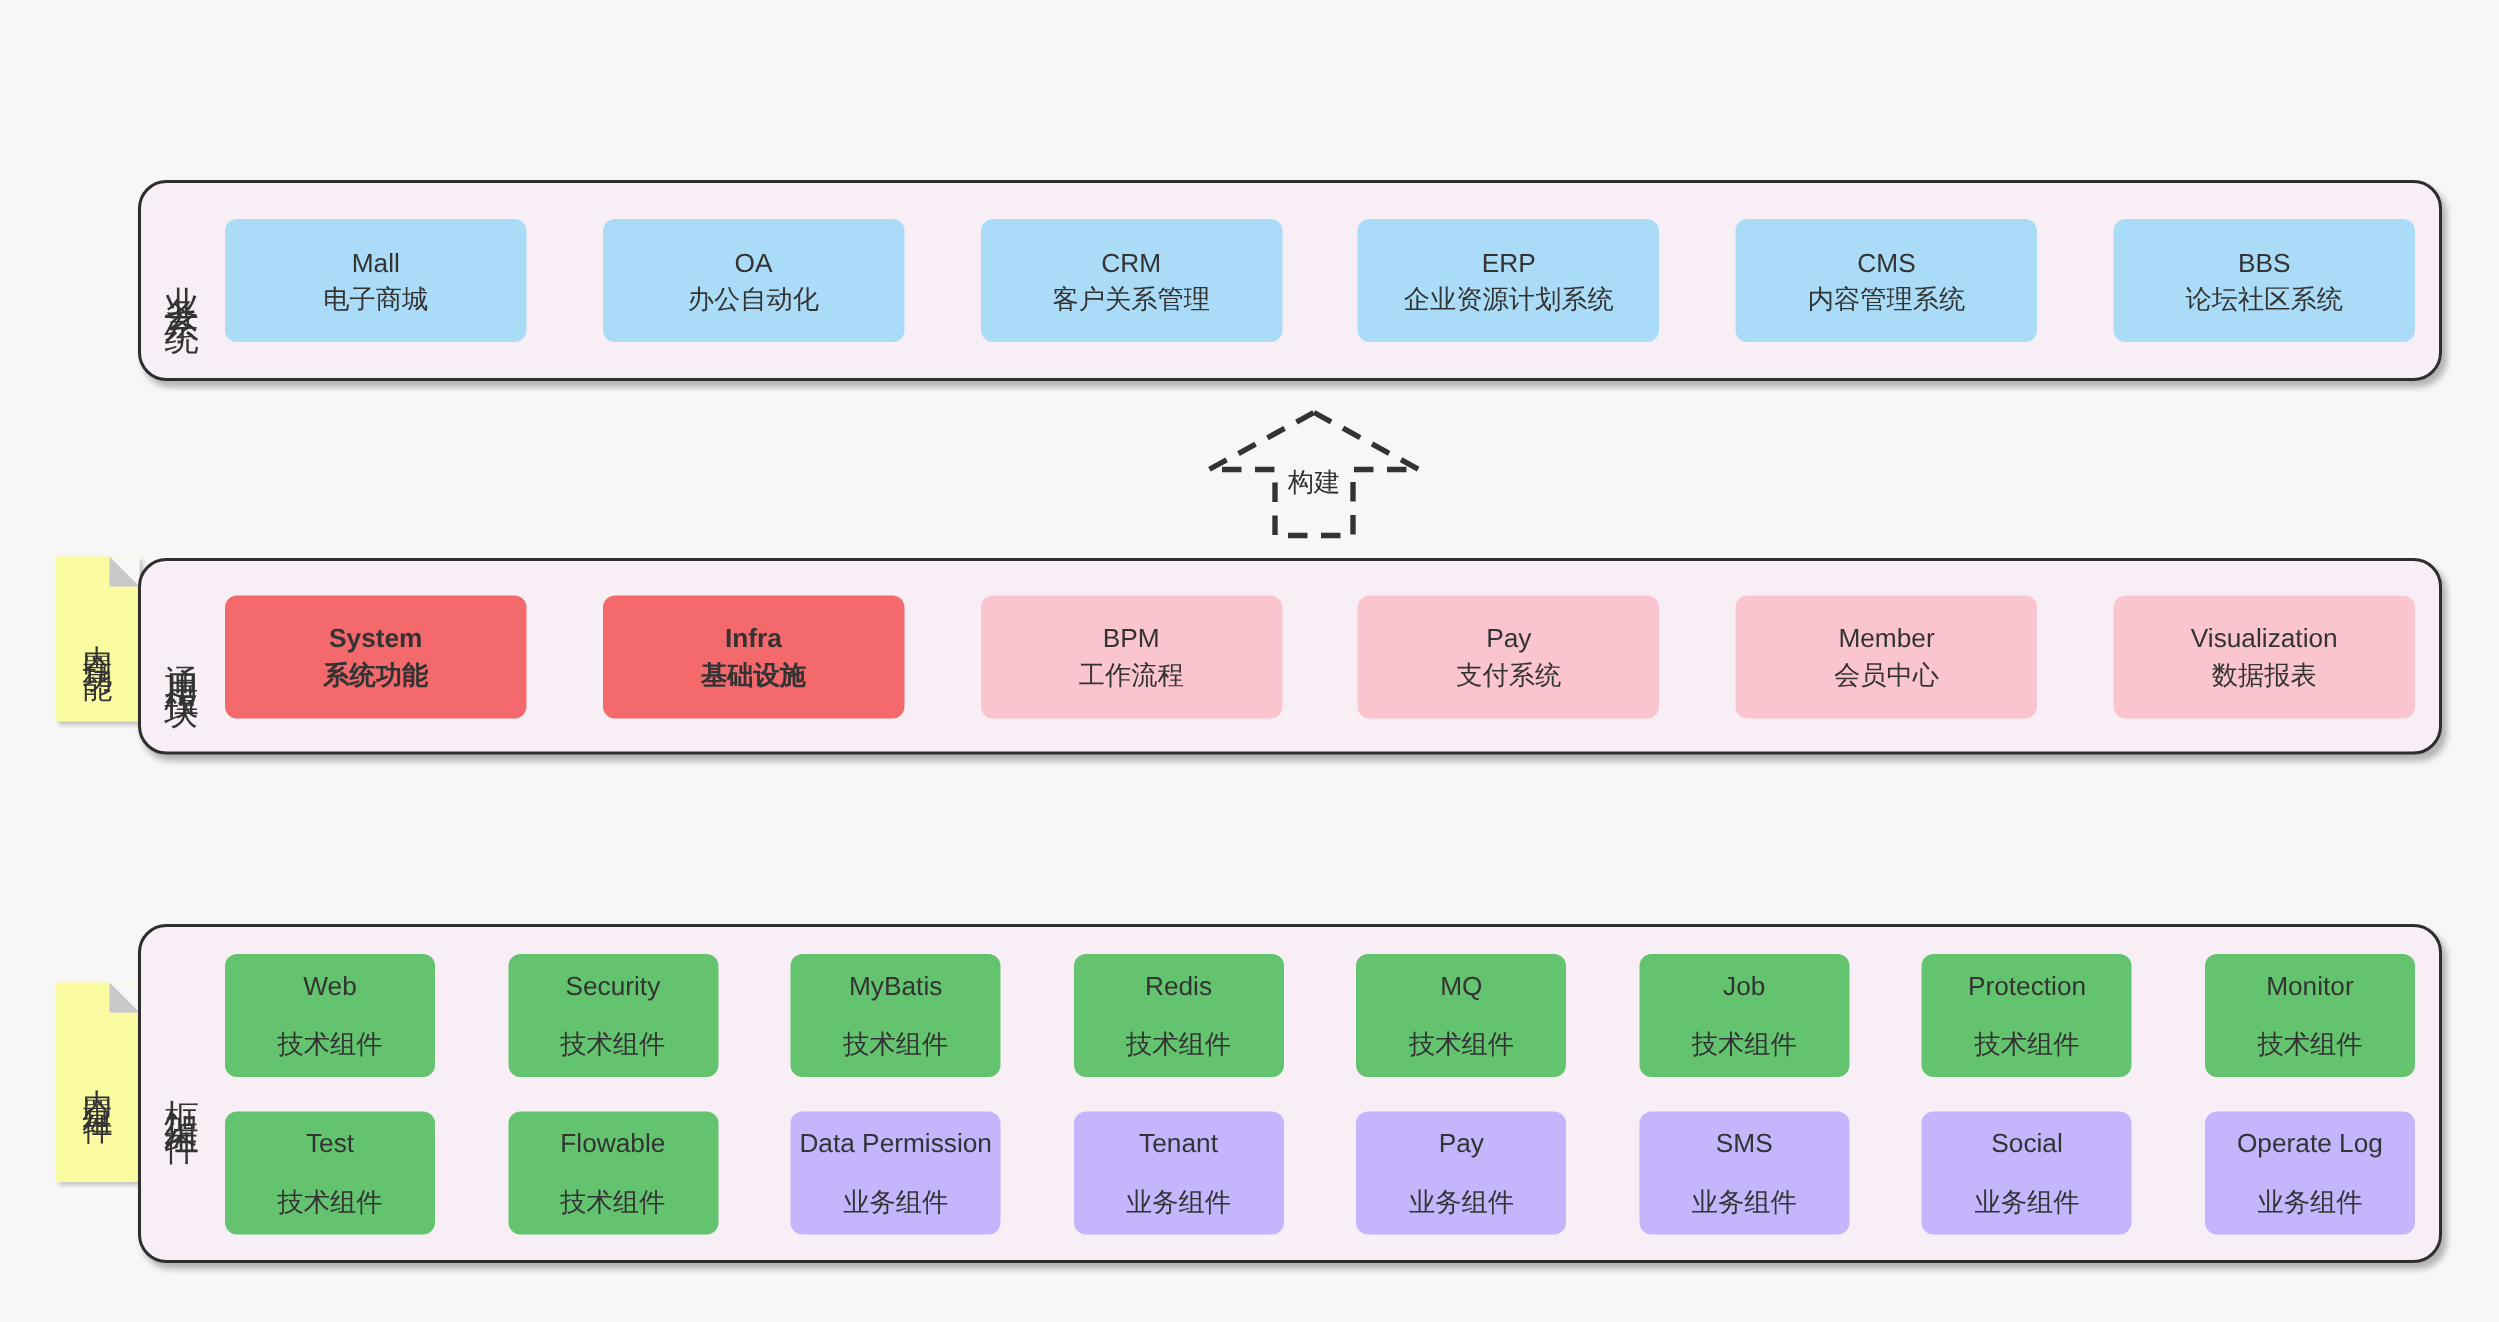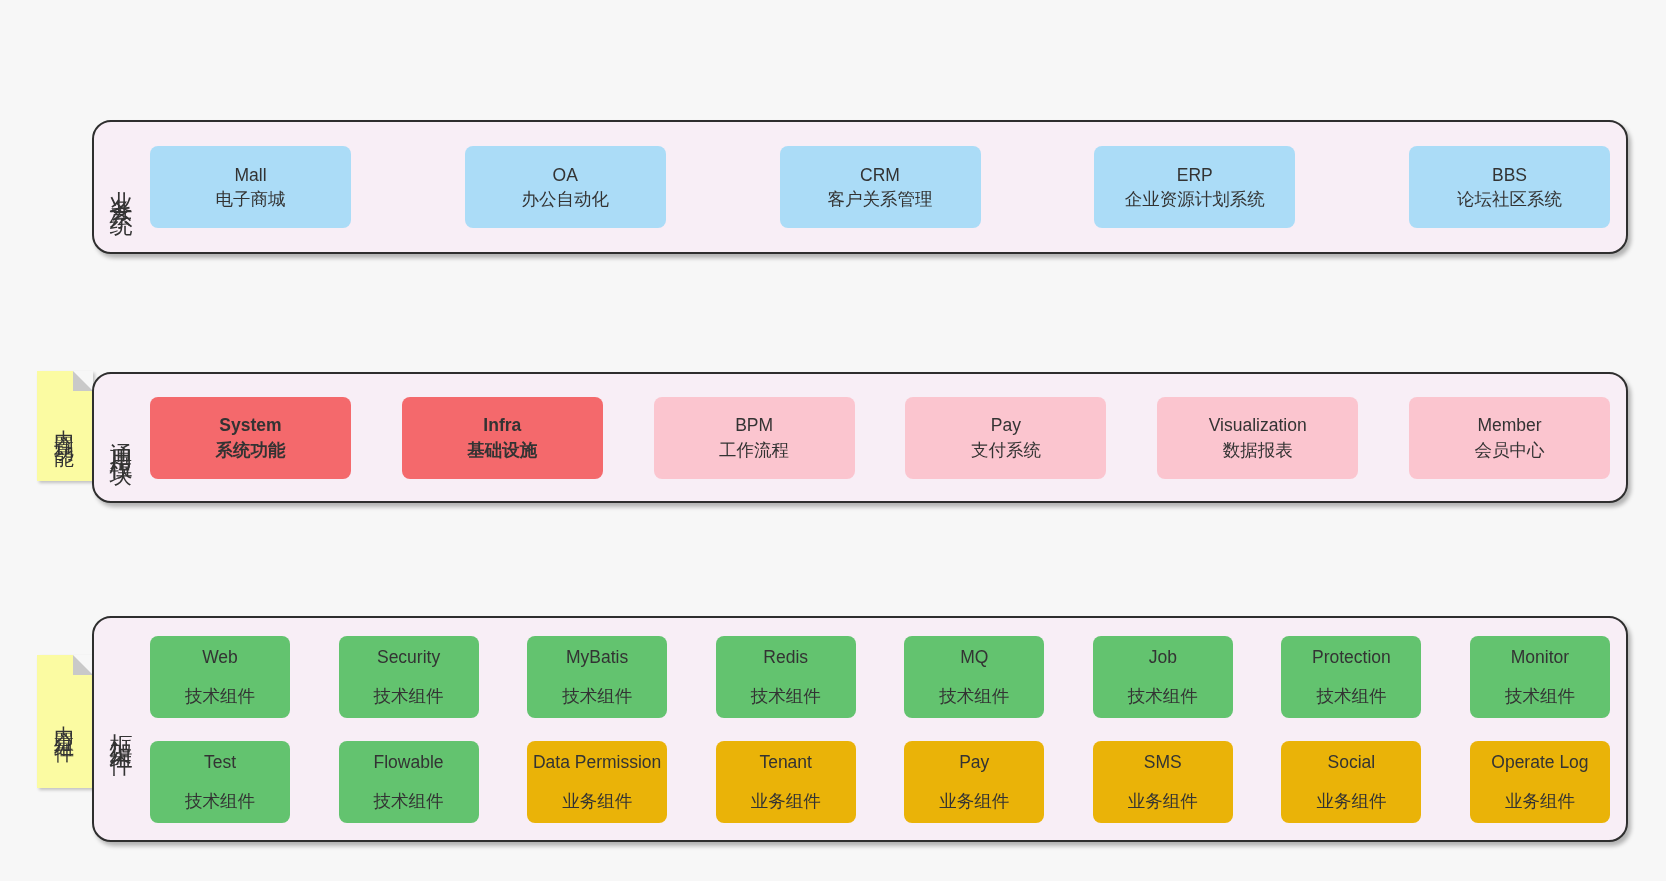--- a/index.html
+++ b/index.html
@@ -39,21 +39,21 @@
     display:flex; flex-direction:column; justify-content:center; align-items:center;
     text-align:center; border-radius:8px;
     font-size:17.5px; line-height:1.38; color:#333;
   }
   .box-wide   { width:201px; height:82px; }
   .box-narrow { width:140px; height:82px; padding:0 4px;gap:14px; }
   .blue       { background:#abdcf7; }
   .red        { background:#f4696c;font-weight:bold; }
   .pink       { background:#fbc5cf; }
   .green      { background:#63c36f; }
-  .lightgreen { background:#eab308; }
+  .lightgreen { background:#c4b5fd; }
   .box-name, .box-desc { display:block; }
   
   .sticky {
     position:absolute; left:37px; width:56px;
     background:#fbfba2;
     box-shadow:2px 2px 3px rgba(0,0,0,0.22);
     display:flex; justify-content:center; align-items:center;
     writing-mode:vertical-lr; text-orientation:upright;
     font-size:20px; letter-spacing:6px; color:#333; white-space:nowrap;
   }
@@ -97,26 +97,36 @@
       </div>
       <div class="box box-wide blue">
         <span class="box-name">CRM</span>
         <span class="box-desc">客户关系管理</span>
       </div>
       <div class="box box-wide blue">
         <span class="box-name">ERP</span>
         <span class="box-desc">企业资源计划系统</span>
       </div>
       <div class="box box-wide blue">
+        <span class="box-name">CMS</span>
+        <span class="box-desc">内容管理系统</span>
+      </div>
+      <div class="box box-wide blue">
         <span class="box-name">BBS</span>
         <span class="box-desc">论坛社区系统</span>
       </div>
     </div>
   </section>
 
+  <div class="arrow arrow1">
+    <svg width="146" height="88" viewBox="0 0 146 88">
+      <path d="M73 3 L143 41 L99 41 L99 85 L47 85 L47 41 L3 41 Z" fill="none" stroke="#333" stroke-width="3.6" stroke-dasharray="13 9"></path>
+    </svg>
+    <span class="arrow-label">构建</span>
+  </div>
 
   <section class="band band2">
     <div class="band-label">通用模块</div>
     <div class="band-row">
       <div class="box box-wide red">
         <span class="box-name">System</span>
         <span class="box-desc">系统功能</span>
       </div>
       <div class="box box-wide red">
         <span class="box-name">Infra</span>
@@ -124,26 +134,26 @@
       </div>
       <div class="box box-wide pink">
         <span class="box-name">BPM</span>
         <span class="box-desc">工作流程</span>
       </div>
       <div class="box box-wide pink">
         <span class="box-name">Pay</span>
         <span class="box-desc">支付系统</span>
       </div>
       <div class="box box-wide pink">
+        <span class="box-name">Member</span>
+        <span class="box-desc">会员中心</span>
+      </div>
+      <div class="box box-wide pink">
         <span class="box-name">Visualization</span>
         <span class="box-desc">数据报表</span>
-      </div>
-      <div class="box box-wide pink">
-        <span class="box-name">Member</span>
-        <span class="box-desc">会员中心</span>
       </div>
     </div>
   </section>
 
 
   <section class="band band3">
     <div class="band-label">框架组件</div>
     <div class="band-col">
       <div class="band-row">
         <div class="box box-narrow green">

